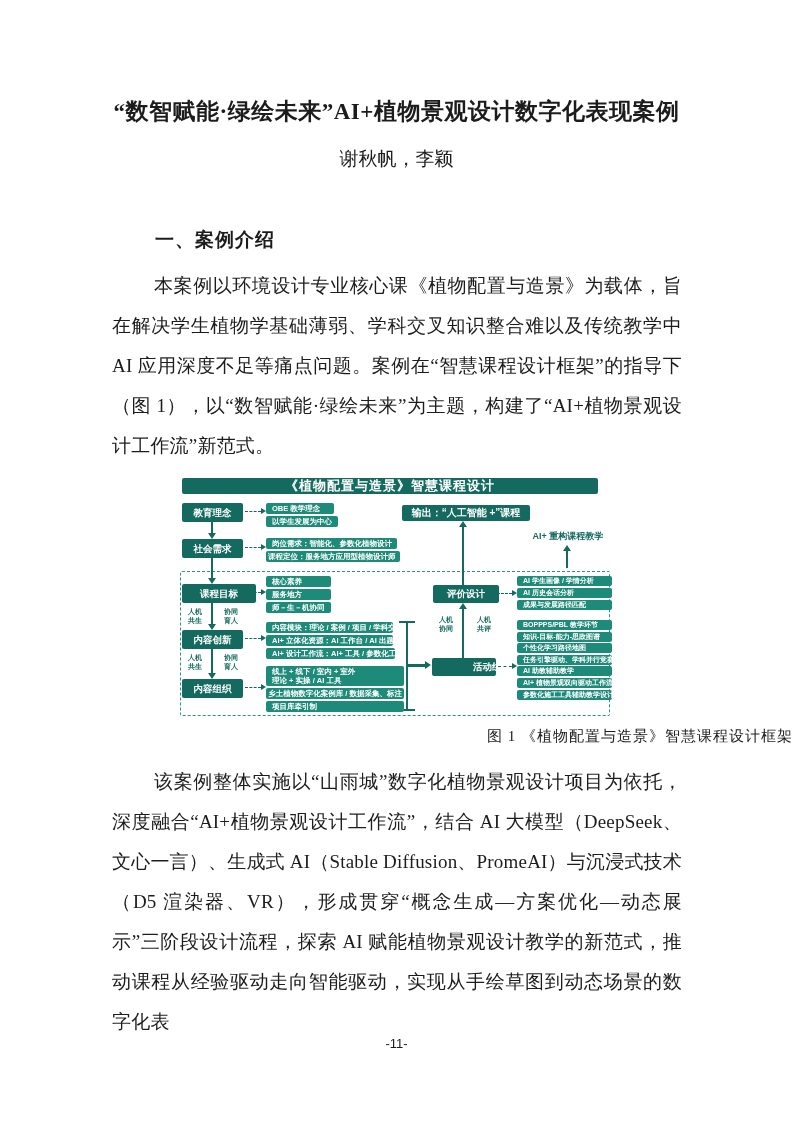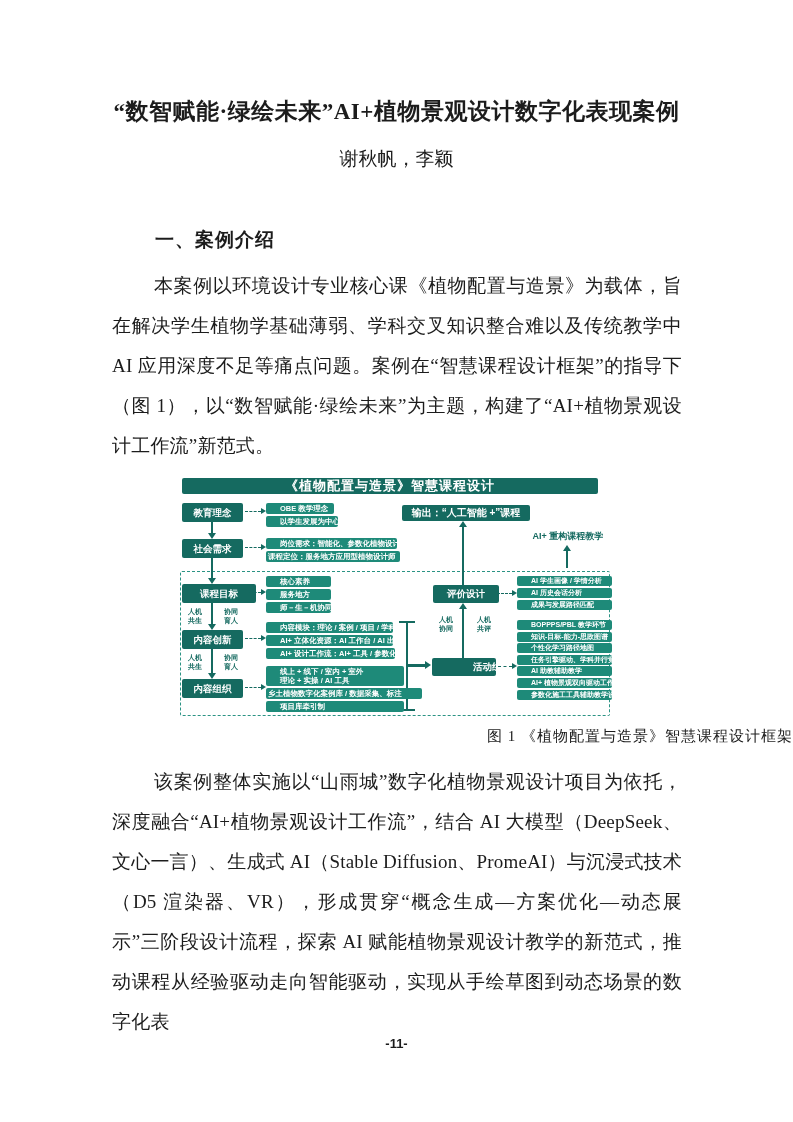--- a/index.html
+++ b/index.html
@@ -14,33 +14,33 @@
   .title{position:absolute;top:96px;left:0;width:793px;text-align:center;
          font-size:23px;font-weight:bold;margin:0;letter-spacing:0.5px;}
   .authors{position:absolute;top:146px;left:0;width:793px;text-align:center;font-size:19px;}
   .section{position:absolute;top:227px;left:155px;font-size:19px;font-weight:bold;letter-spacing:1px;}
   .para{position:absolute;left:112px;width:570px;margin:0;font-size:19px;line-height:40px;
         text-align:justify;text-indent:42px;letter-spacing:0.2px;}
   .p1{top:266px;}
   .p2{top:762px;}
   .caption{position:absolute;top:727px;left:0;width:793px;text-align:right;font-size:15px;letter-spacing:1px;}
   .pagenum{position:absolute;top:1036px;left:0;width:793px;text-align:center;
-           font-size:13px;font-weight:bold;font-family:"Liberation Sans","DejaVu Sans",sans-serif;}
+           font-size:13px;font-weight:normal;font-family:"Liberation Sans","DejaVu Sans",sans-serif;}
 
   
   .fig{position:absolute;left:178px;top:472px;width:436px;height:248px;
        font-family:"Liberation Sans","DejaVu Sans",sans-serif;}
   .fig *{box-sizing:border-box;}
   .nbox{position:absolute;background:var(--teal-dark);color:#fff;font-weight:bold;
         text-align:center;border-radius:2px;white-space:nowrap;overflow:hidden;}
   .fheader{left:4px;top:6px;width:416px;height:16px;font-size:13px;line-height:16px;letter-spacing:1px;}
   .node{font-size:9.5px;}
   .obox{left:224px;top:33px;width:128px;height:16px;font-size:10px;line-height:16px;}
   .ibox{position:absolute;background:var(--teal-mid);color:#fff;font-weight:bold;
-        font-size:7.5px;line-height:11px;height:11px;padding:0 14px;border-radius:2px;
+        font-size:7.5px;line-height:11px;height:11px;padding:0 6px;border-radius:2px;
         white-space:nowrap;overflow:hidden;}
   .ibox.sm{font-size:7px;line-height:10px;height:10px;left:339px;width:95px;}
   .ibox.two{height:20px;line-height:9px;padding-top:1px;}
   .ibox .line{display:block;}
   .dframe{position:absolute;left:2px;top:99px;width:430px;height:145px;
           border:1.5px dashed var(--teal-dash);border-radius:2px;}
   
   .va{position:absolute;width:2px;background:var(--teal-dark);}
   .va::after{content:"";position:absolute;left:-3px;bottom:-6px;
              border-left:4px solid transparent;border-right:4px solid transparent;
@@ -126,21 +126,21 @@
     <div class="ibox" style="left:88px;top:130px;width:65px;">师－生－机协同</div>
 
     <div class="ibox" style="left:88px;top:150px;width:127px;">内容模块：理论 / 案例 / 项目 / 学科交叉</div>
     <div class="ibox" style="left:88px;top:163px;width:127px;">AI+ 立体化资源：AI 工作台 / AI 出题等</div>
     <div class="ibox" style="left:88px;top:176px;width:129px;">AI+ 设计工作流：AI+ 工具 / 参数化工具</div>
 
     <div class="ibox two" style="left:88px;top:194px;width:138px;">
       <span class="line">线上 + 线下 / 室内 + 室外</span>
       <span class="line">理论 + 实操 / AI 工具</span>
     </div>
-    <div class="ibox" style="left:88px;top:216px;width:156px;padding:0 2px;">乡土植物数字化案例库 / 数据采集、标注</div>
+    <div class="ibox" style="left:88px;top:216px;width:138px;padding:0 2px;text-align:right;">乡土植物数字化案例库 / 数据采集、标注</div>
     <div class="ibox" style="left:88px;top:229px;width:138px;">项目库牵引制</div>
 
     <div class="ibox sm" style="top:104px;">AI 学生画像 / 学情分析</div>
     <div class="ibox sm" style="top:116px;">AI 历史会话分析</div>
     <div class="ibox sm" style="top:128px;">成果与发展路径匹配</div>
     <div class="ibox sm" style="top:148px;">BOPPPS/PBL 教学环节</div>
     <div class="ibox sm" style="top:160px;">知识-目标-能力-思政图谱</div>
     <div class="ibox sm" style="top:171px;">个性化学习路径地图</div>
     <div class="ibox sm" style="top:183px;">任务引擎驱动、学科并行竞赛</div>
     <div class="ibox sm" style="top:194px;">AI 助教辅助教学</div>

